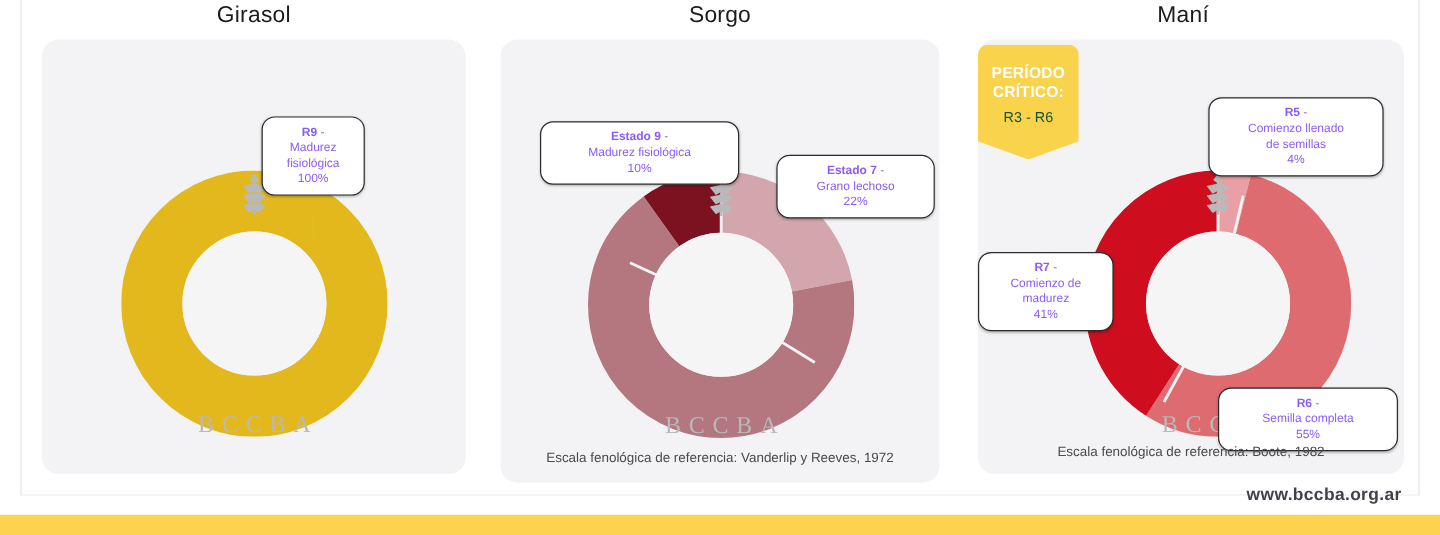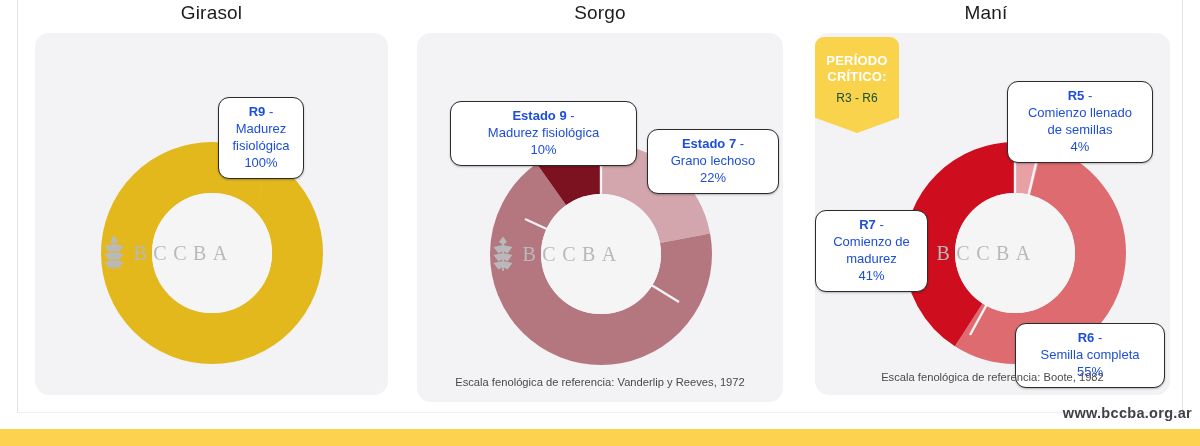--- a/index.html
+++ b/index.html
@@ -19,21 +19,21 @@
   .frame-right{left:1182px;}
 
   .bottom-bar{
     position:absolute;left:0;bottom:0;width:1200px;height:17px;
     background:#fdd24f;
   }
   .footer-rule{
     position:absolute;left:18px;top:412px;width:1164px;height:1px;background:#efeff1;
   }
   .site-url{
-    position:absolute;right:8px;top:405px;
+    position:absolute;right:32px;top:405px;
     font-size:14.5px;font-weight:bold;letter-spacing:.3px;color:#40424a;
   }
 
   
   .cols{position:absolute;left:0;top:0;width:1200px;height:412px;}
   .col{position:absolute;top:0;}
   .col-0{left:35px;width:353px;}
   .col-1{left:417px;width:366px;}
   .col-2{left:802px;width:308px;}
 
@@ -62,48 +62,48 @@
 
   
   .donut-wrap{position:absolute;}
   .col-0 .donut-wrap{left:66px;top:109px;width:222px;height:222px;}
   .col-1 .donut-wrap{left:73px;top:110px;width:222px;height:222px;}
   .col-2 .donut-wrap{left:89px;top:109px;width:222px;height:222px;}
   .donut-wrap svg{display:block;}
 
   .hub-label{
     position:absolute;left:0;top:0;width:100%;height:100%;
-    display:flex;flex-direction:row;align-items:center;justify-content:flex-start;
+    display:flex;flex-direction:column;align-items:center;justify-content:space-between;
     pointer-events:none;
   }
   .hub-wheat{width:26px;height:40px;margin-bottom:1px;}
   .hub-text{
     font-family:"Liberation Serif","DejaVu Serif",serif;
     font-size:20px;letter-spacing:6.5px;color:#b9b9bb;
     text-indent:6.5px;line-height:1;
   }
 
   
   .tip{
     position:absolute;background:#ffffff;border:1.3px solid #2b2b2b;
     border-radius:11px;text-align:center;
-    font-size:13px;line-height:1.30;color:#1d4ed8;
+    font-size:10px;line-height:1.30;color:#8b5cf6;
     padding:6px 9px;box-sizing:border-box;
     box-shadow:0 1px 2px rgba(0,0,0,.25);
   }
   .tip b{font-weight:bold;}
   .tip .pct{display:block;}
   .leader{position:absolute;width:2px;background:#e0bc20;}
 
   
   .tip-g1{left:183px;top:64px;width:86px;}
   .lead-g1{left:225px;top:146px;height:18px;}
 
   
-  .tip-s9{left:33px;top:68px;width:187px;}
+  .tip-s9{left:33px;top:68px;width:166px;}
   .tip-s7{left:230px;top:96px;width:132px;}
   .tip-s8{left:31px;top:283px;width:123px;}
 
   
   .tip-m5{left:192px;top:48px;width:146px;}
   .tip-m7{left:0px;top:177px;width:113px;}
   .tip-m6{left:200px;top:290px;width:150px;}
 
   
   .badge{

